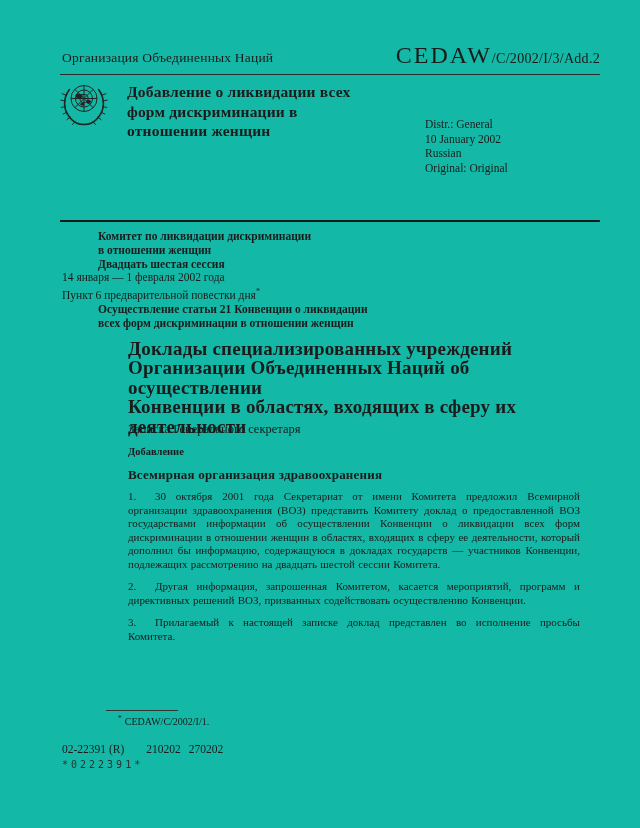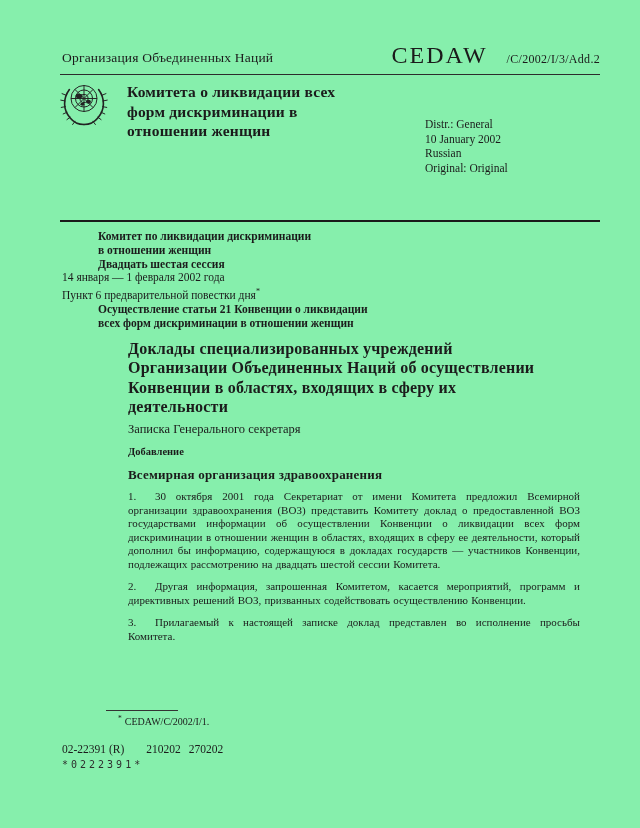--- a/index.html
+++ b/index.html
@@ -4,48 +4,48 @@
 <style>
   * { margin:0; padding:0; box-sizing:border-box; }
   html,body { width:640px; height:828px; }
   body {
     position:relative;
     background:#ffffff;
     font-family:"Liberation Serif", serif;
     color:#1b1b1b;
     overflow:hidden;
   }
-  .page { position:absolute; inset:0; background:#86efac; }
+  .page { position:absolute; inset:0; background:#14b8a6; }
 
   
   .org-name { position:absolute; left:62px; top:50px; font-size:13.5px; letter-spacing:.2px; }
   .doc-symbol { position:absolute; right:40px; top:42px; white-space:nowrap; }
   .doc-symbol .big { font-size:24px; letter-spacing:2px; }
-  .doc-symbol .small { font-size:12px; letter-spacing:.3px;margin-left:19px; }
+  .doc-symbol .small { font-size:14px; letter-spacing:.3px; }
   .rule-top { position:absolute; left:60px; top:74px; width:540px; border-top:1.5px solid #2c2c2c; }
 
   
   .emblem { position:absolute; left:58px; top:78px; width:52px; height:54px; }
   .conv-title {
     position:absolute; left:127px; top:82px; width:300px;
     font-size:15.5px; font-weight:bold; line-height:19.5px; letter-spacing:.2px;
   }
   .distr { position:absolute; left:425px; top:85px; font-size:11.5px; line-height:14.6px;margin-top:32px; }
 
   .rule-mid { position:absolute; left:60px; top:220px; width:540px; border-top:2.5px solid #1a1a1a; }
 
   
   .session { position:absolute; left:62px; top:230px; font-size:11.5px; line-height:13.8px; }
   .bold { font-weight:bold;margin-left:36px; }
   .session sup { font-size:8px; vertical-align:super; }
 
   
   .main-title {
     position:absolute; left:128px; top:339px; width:460px;
-    font-size:16px; font-weight:bold; line-height:19.4px; letter-spacing:.2px;
+    font-size:19px; font-weight:bold; line-height:19.4px; letter-spacing:.2px;
   }
   .subtitle { position:absolute; left:128px; top:422px; font-size:12.5px; font-weight:normal; }
   .addendum { position:absolute; left:128px; top:446px; font-size:10.5px; font-weight:bold; }
   .section-heading { position:absolute; left:128px; top:467px; font-size:13px; font-weight:bold; letter-spacing:.2px; }
 
   .paragraphs { position:absolute; left:128px; top:490px; width:452px; }
   .para {
     font-size:11px; line-height:13.5px; text-align:justify;
     margin-bottom:9px; word-spacing:.5px;
   }
@@ -106,21 +106,21 @@
       <line x1="54" y1="20" x2="59" y2="18"></line>
       <line x1="55.4" y1="27" x2="60.6" y2="26"></line>
       <line x1="55" y1="34" x2="60" y2="35"></line>
       <line x1="53" y1="41" x2="57.6" y2="43"></line>
       <line x1="49" y1="47" x2="53" y2="50"></line>
       <line x1="43" y1="52" x2="46" y2="56"></line>
     </g>
   </svg>
 
   <div class="conv-title">
-    <div>Комитета о ликвидации всех</div>
+    <div>Добавление о ликвидации всех</div>
     <div>форм дискриминации в</div>
     <div>отношении женщин</div>
   </div>
 
   <div class="distr">
     <div>Distr.: General</div>
     <div>10 January 2002</div>
     <div>Russian</div>
     <div>Original: Original</div>
   </div>

